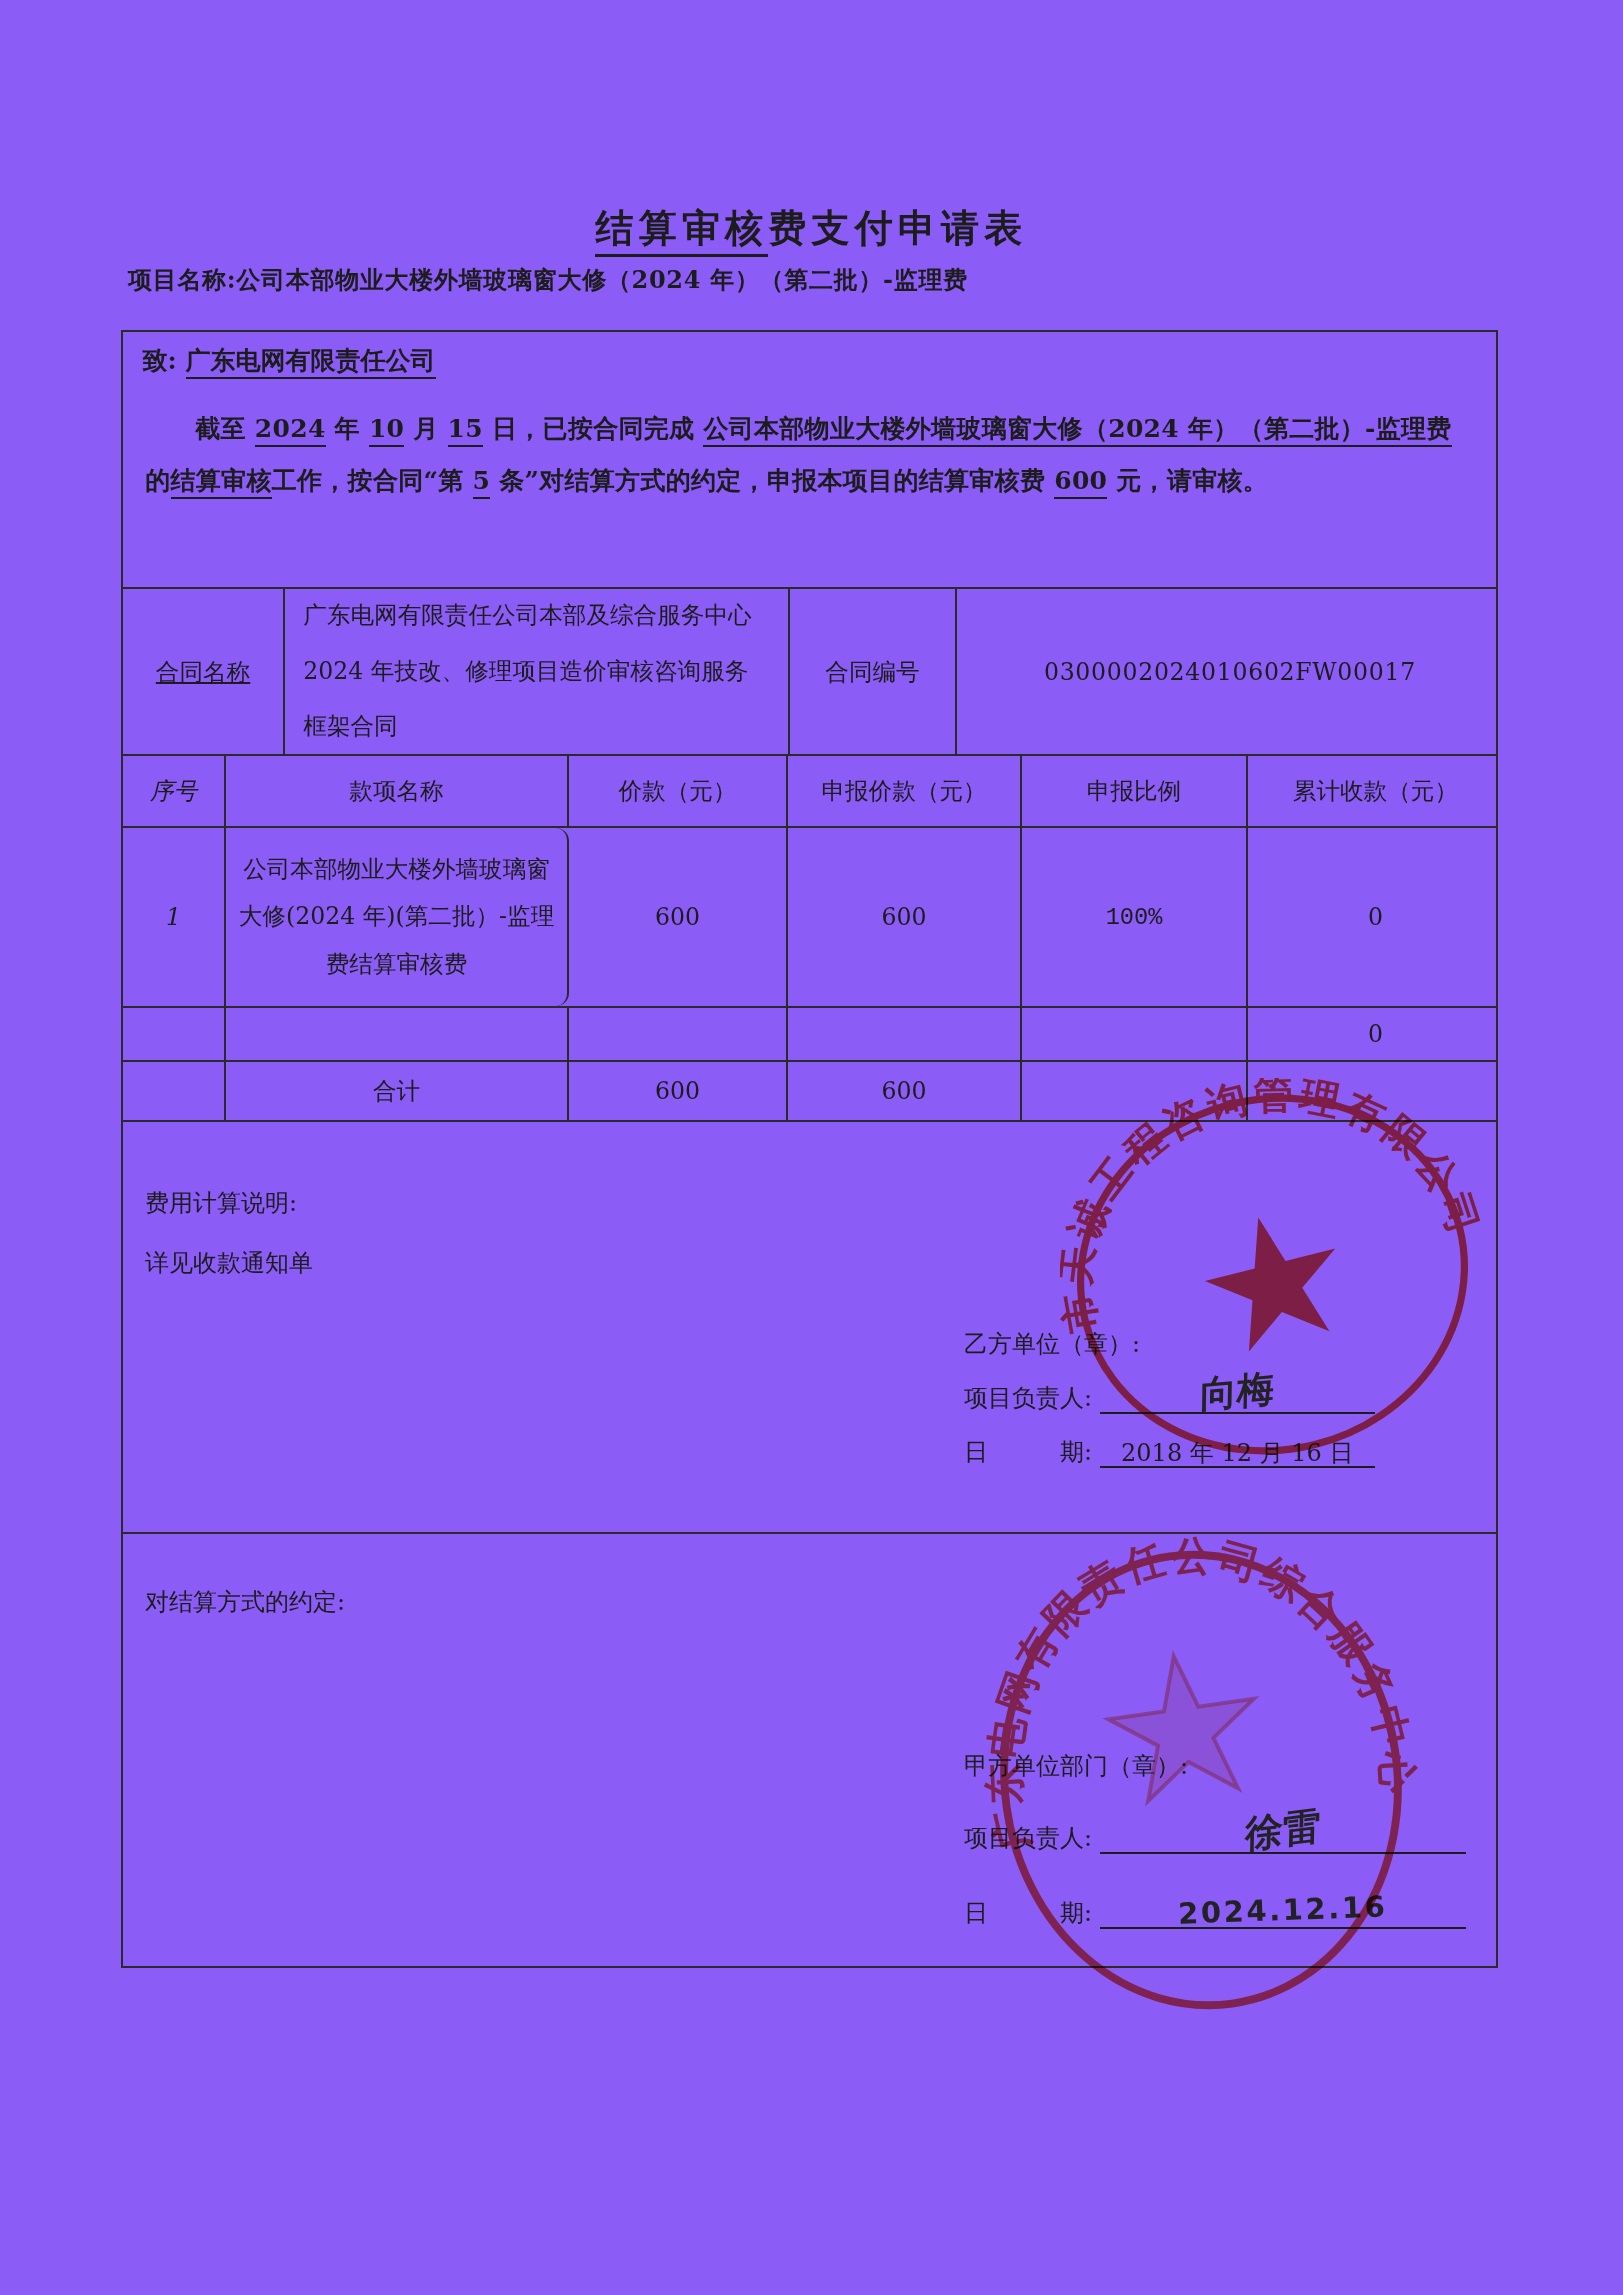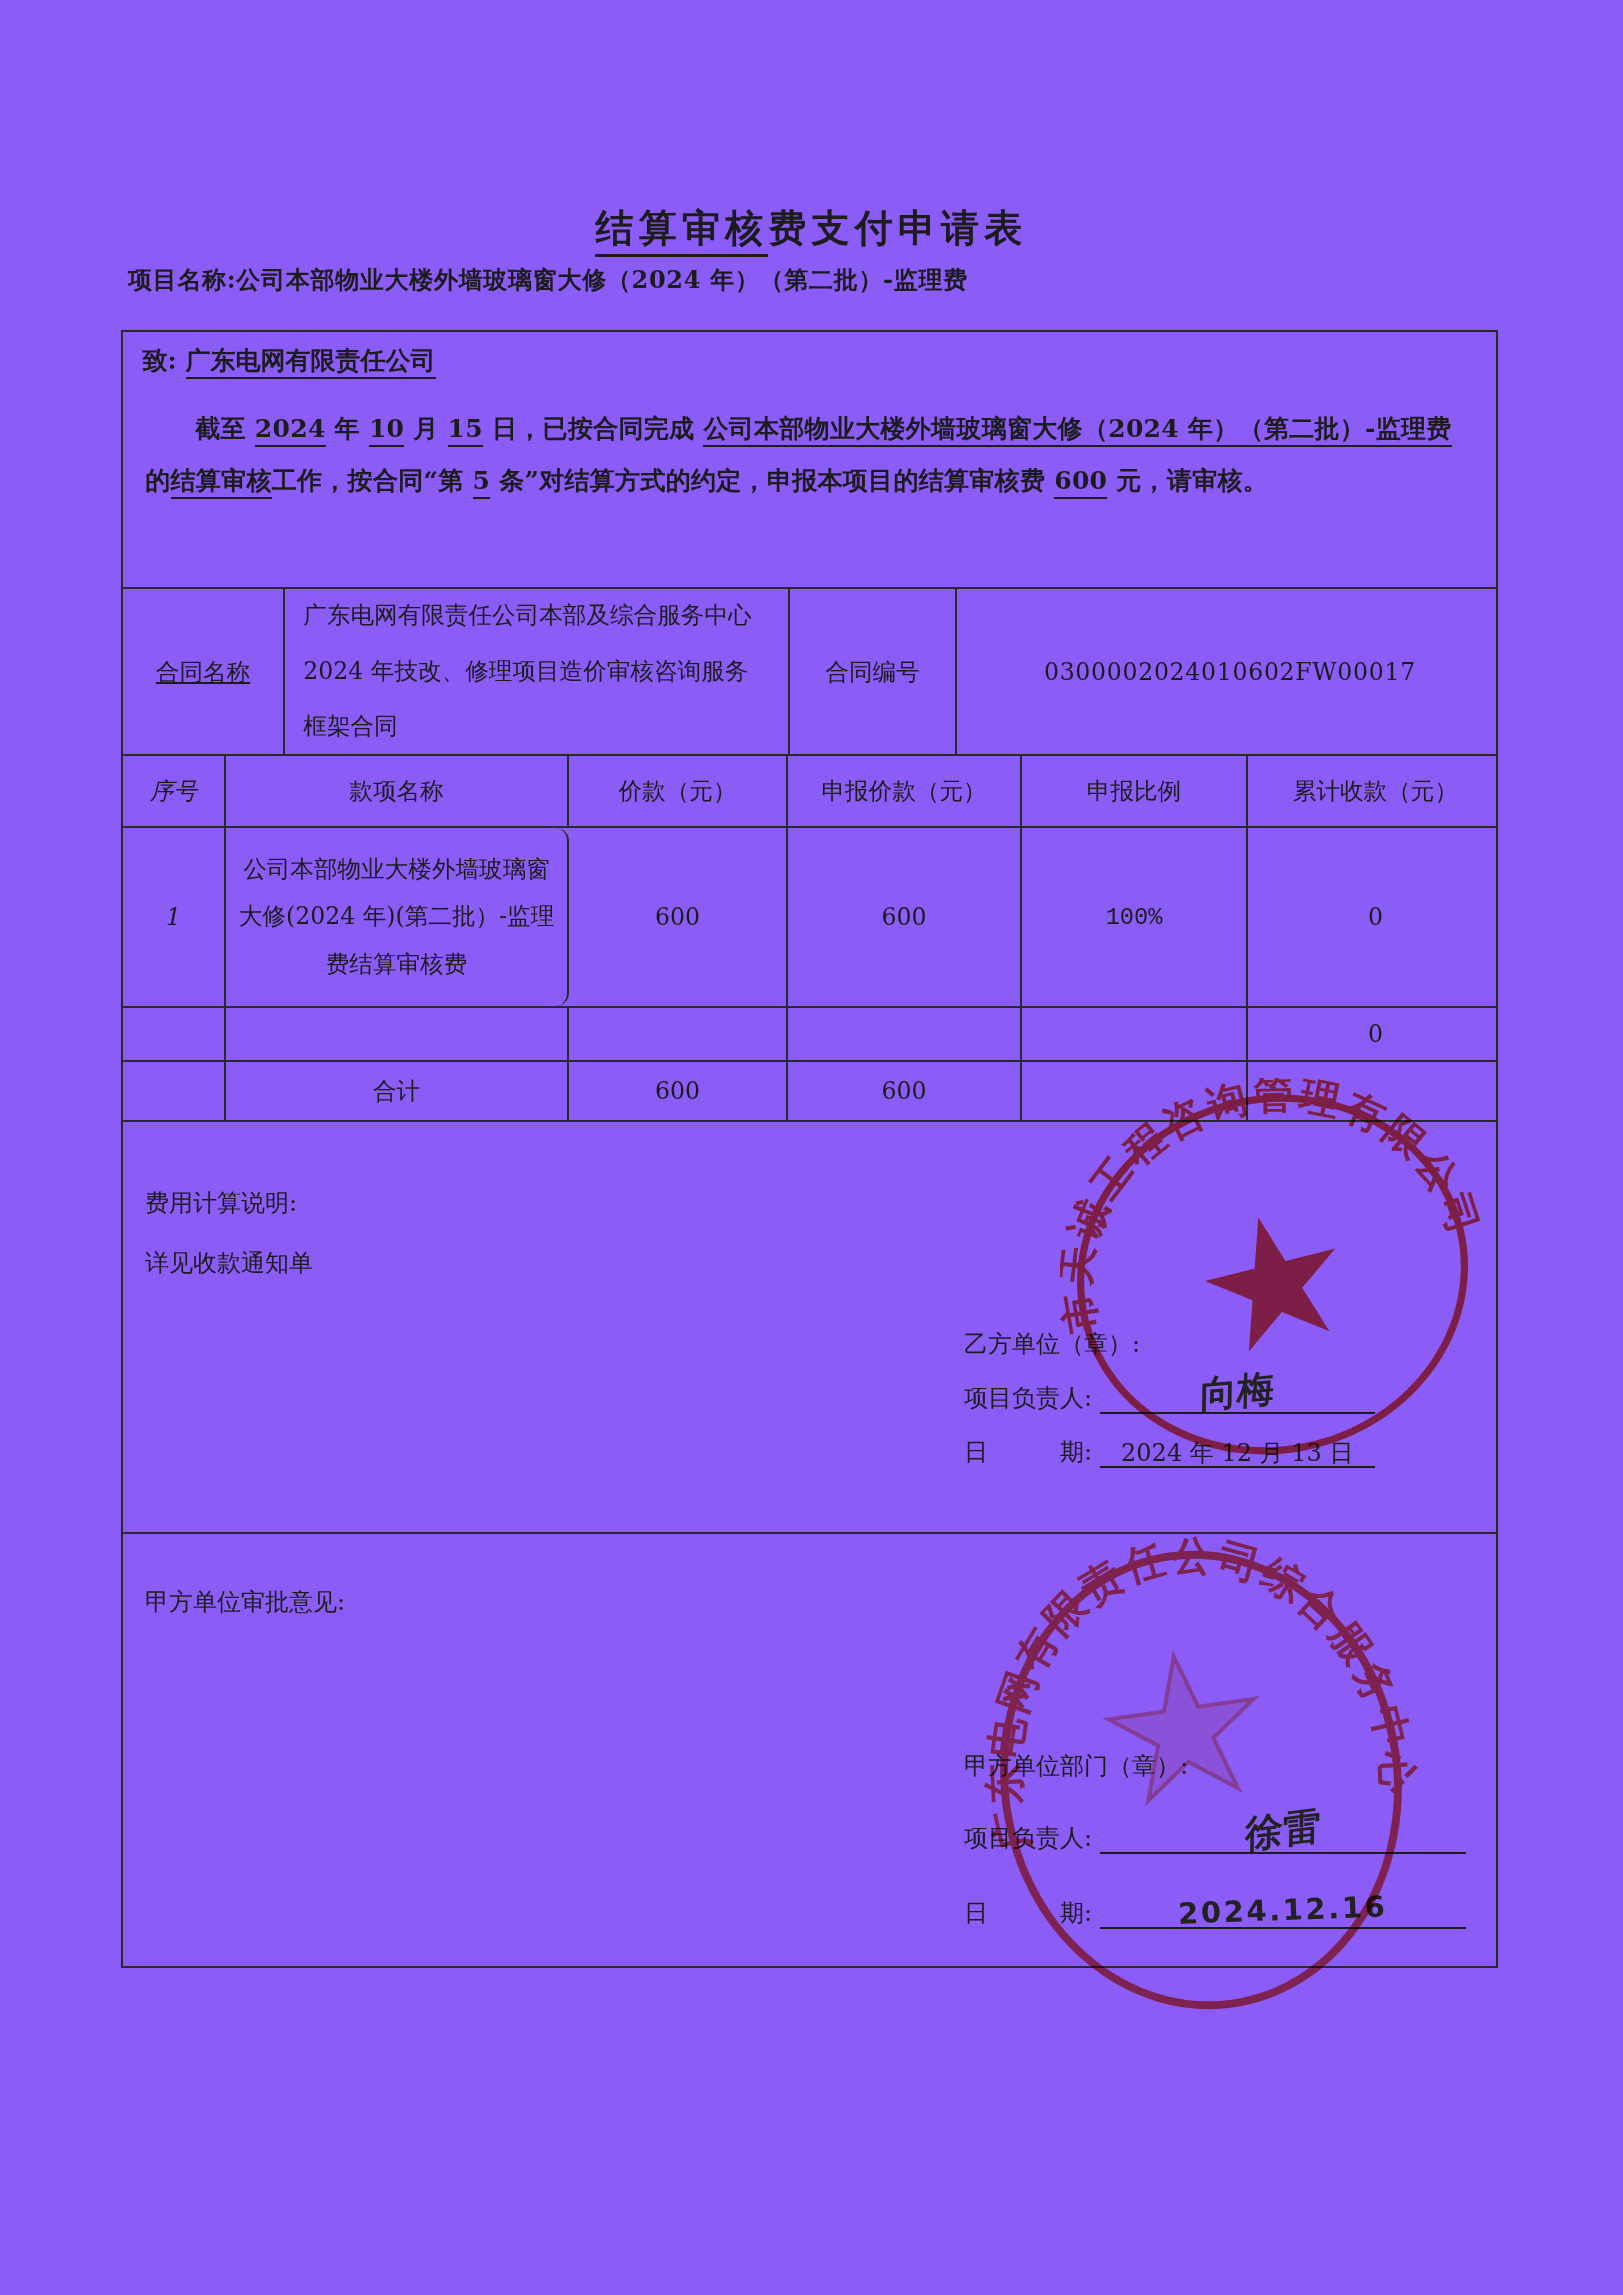--- a/index.html
+++ b/index.html
@@ -154,26 +154,26 @@
       </div>
       <div class="sig-line" style="top:206px;">
         <span>乙方单位（章）:</span>
       </div>
       <div class="sig-line" style="top:260px;">
         <span>项目负责人:</span>
         <span class="blank w1"><span class="handwrite sig-b">向梅</span></span>
       </div>
       <div class="sig-line" style="top:314px;">
         <span>日　　　期:</span>
-        <span class="blank w1"><span>2024 年 12 月 13 日</span></span>
+        <span class="blank w1"><span>2018 年 12 月 16 日</span></span>
       </div>
     </section>
 
     <section class="sec-a">
-      <div class="review-label">甲方单位审批意见:</div>
+      <div class="review-label">对结算方式的约定:</div>
       <div class="sig-line" style="top:216px;">
         <span>甲方单位部门（章）:</span>
       </div>
       <div class="sig-line" style="top:288px;">
         <span>项目负责人:</span>
         <span class="blank w2"><span class="handwrite sig-a">徐雷</span></span>
       </div>
       <div class="sig-line" style="top:363px;">
         <span>日　　　期:</span>
         <span class="blank w2"><span class="handwrite hw-date">2024.12.16</span></span>

